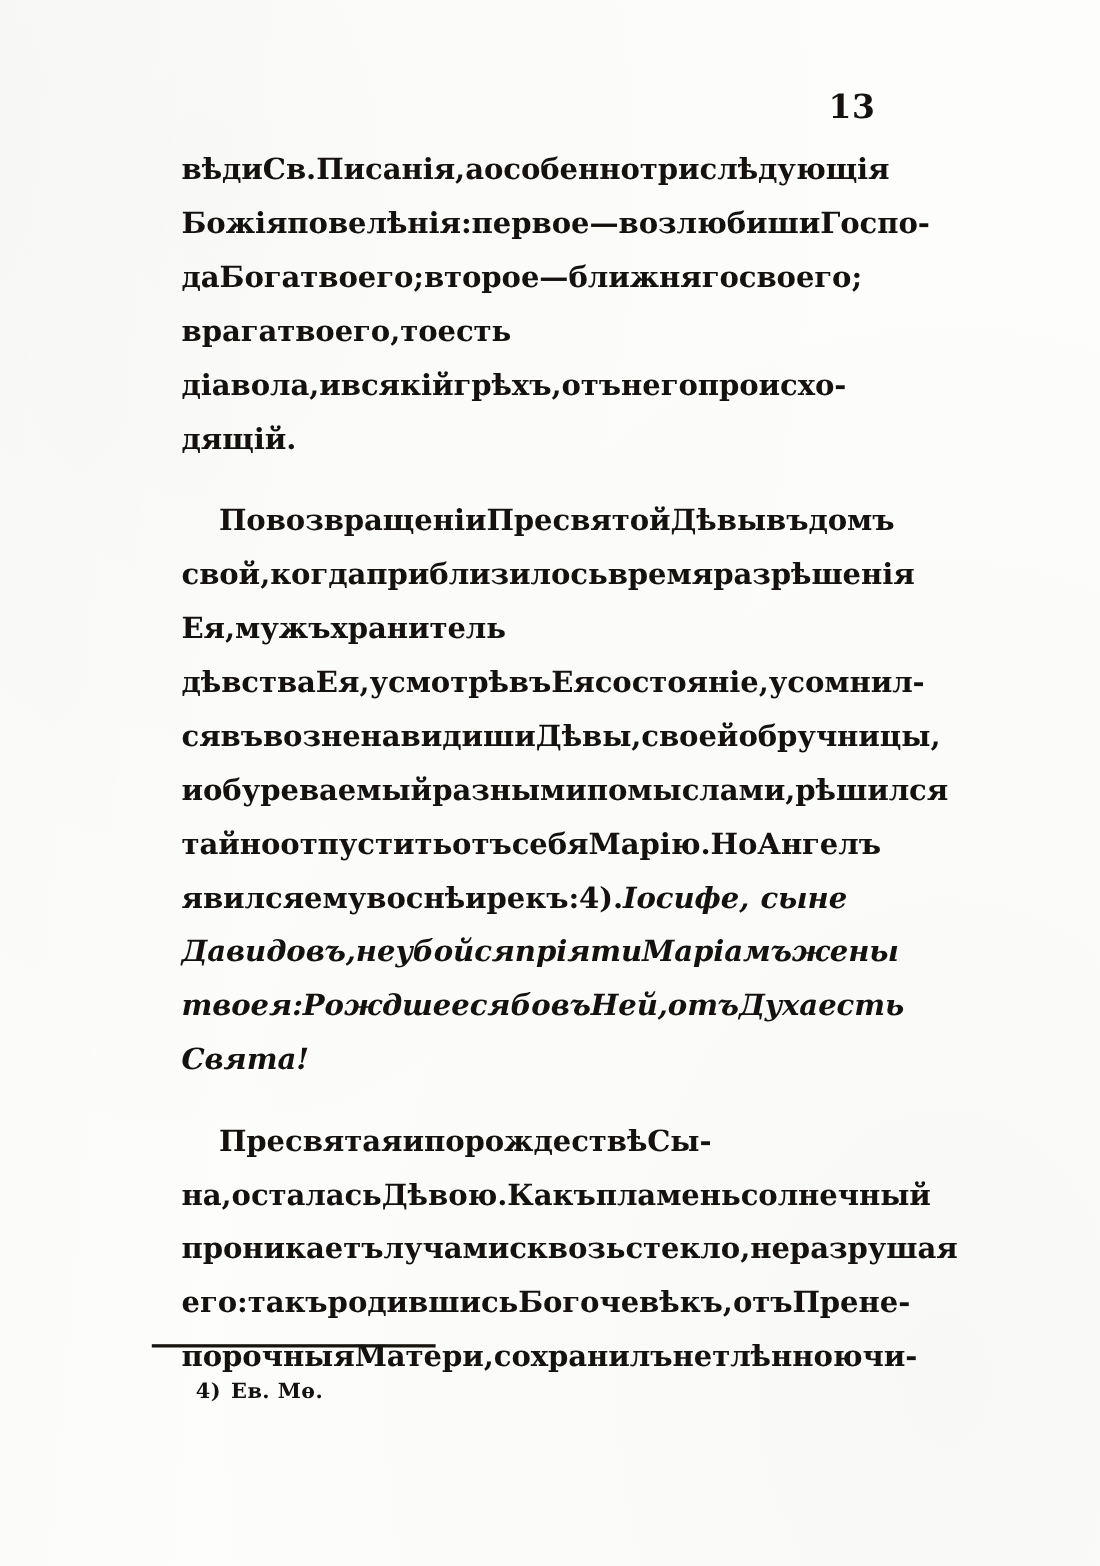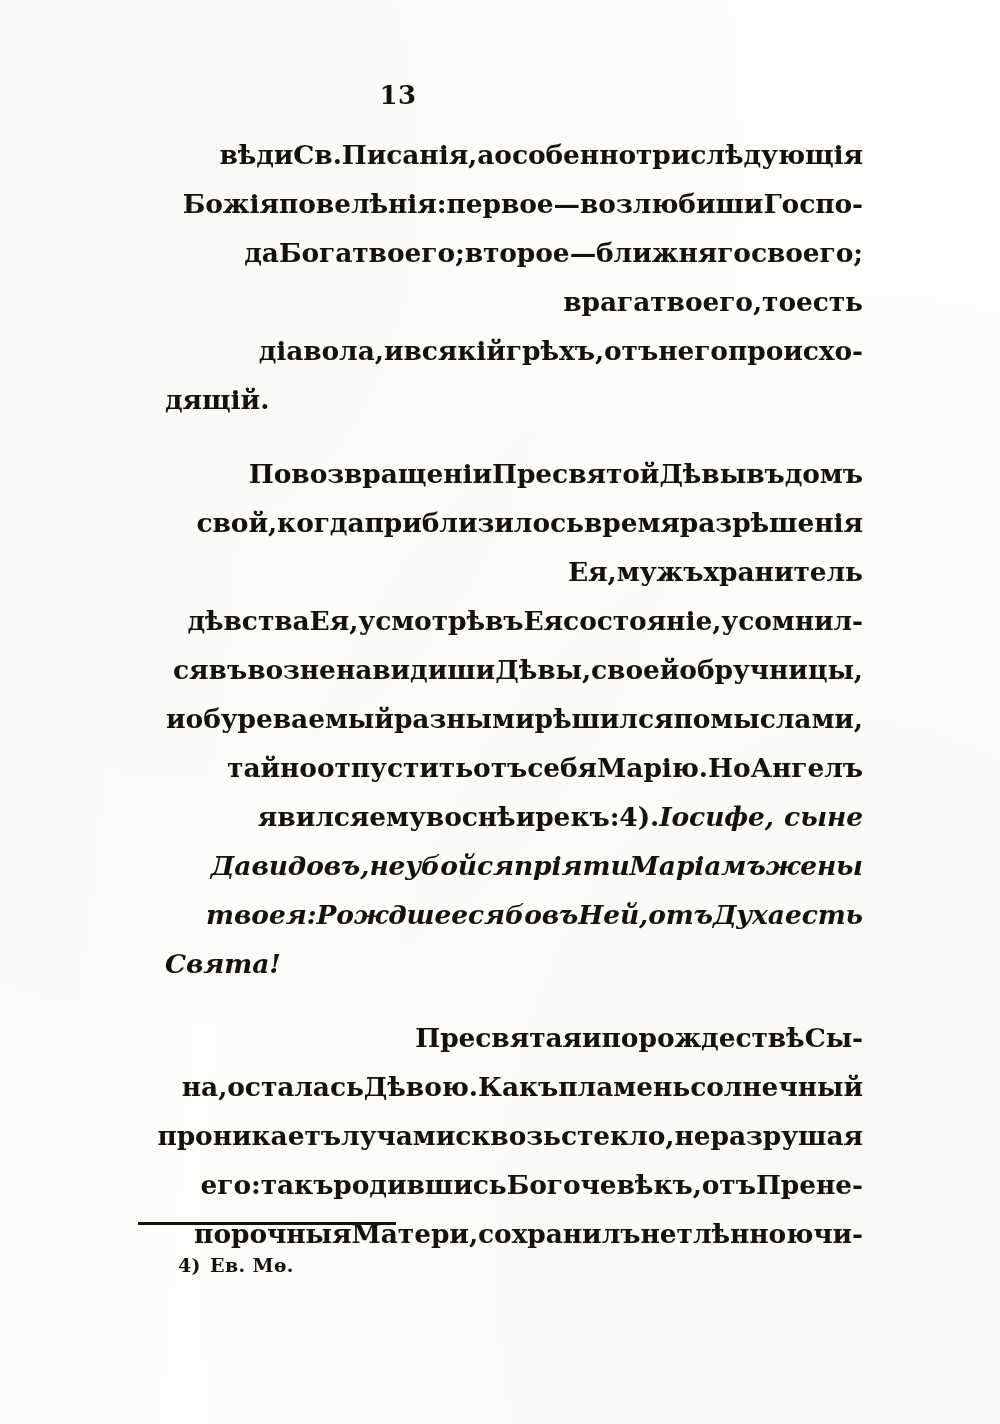--- a/index.html
+++ b/index.html
@@ -29,22 +29,22 @@
       radial-gradient(ellipse at 86% 88%, rgba(0,0,0,0.020), rgba(0,0,0,0) 60%),
       linear-gradient(95deg, rgba(0,0,0,0.012) 0%, rgba(0,0,0,0) 30%);
     pointer-events: none;
   }
 
   .folio {
     position: absolute;
     top: 80px;
     left: 0;
     width: 796px;
-    text-align: center;
-    font-size: 26px;
+    text-align: right;
+    font-size: 30px;
     font-weight: 700;
     letter-spacing: 0.5px;
     font-family: "DejaVu Serif", "Liberation Serif", serif;
   }
 
   .textblock {
     position: absolute;
     left: 165px;
     top: 130px;
     width: 698px;
@@ -67,21 +67,21 @@
   }
 
   .para .line {
     display: block;
     white-space: pre;
   }
 
   
   .line.j {
     display: flex;
-    justify-content: flex-end;
+    justify-content: flex-start;
     white-space: normal;
   }
   .line.j > span { white-space: pre; }
 
   .para.first .line:first-child { }
 
   .indent-first {
     display: inline-block;
     width: 34px;
   }
@@ -200,22 +200,22 @@
           <span>въ</span>
           <span>возненавидиши</span>
           <span>Дѣвы,</span>
           <span>своей</span>
           <span>обручницы,</span>
       </span>
       <span class="line j">
         <span>и</span>
           <span>обуреваемый</span>
           <span>разными</span>
+          <span>помыслами,</span>
           <span>рѣшился</span>
-          <span>помыслами,</span>
       </span>
       <span class="line j">
         <span>тайно</span>
           <span>отпустить</span>
           <span>отъ</span>
           <span>себя</span>
           <span>Марію.</span>
           <span>Но</span>
           <span>Ангелъ</span>
       </span>

